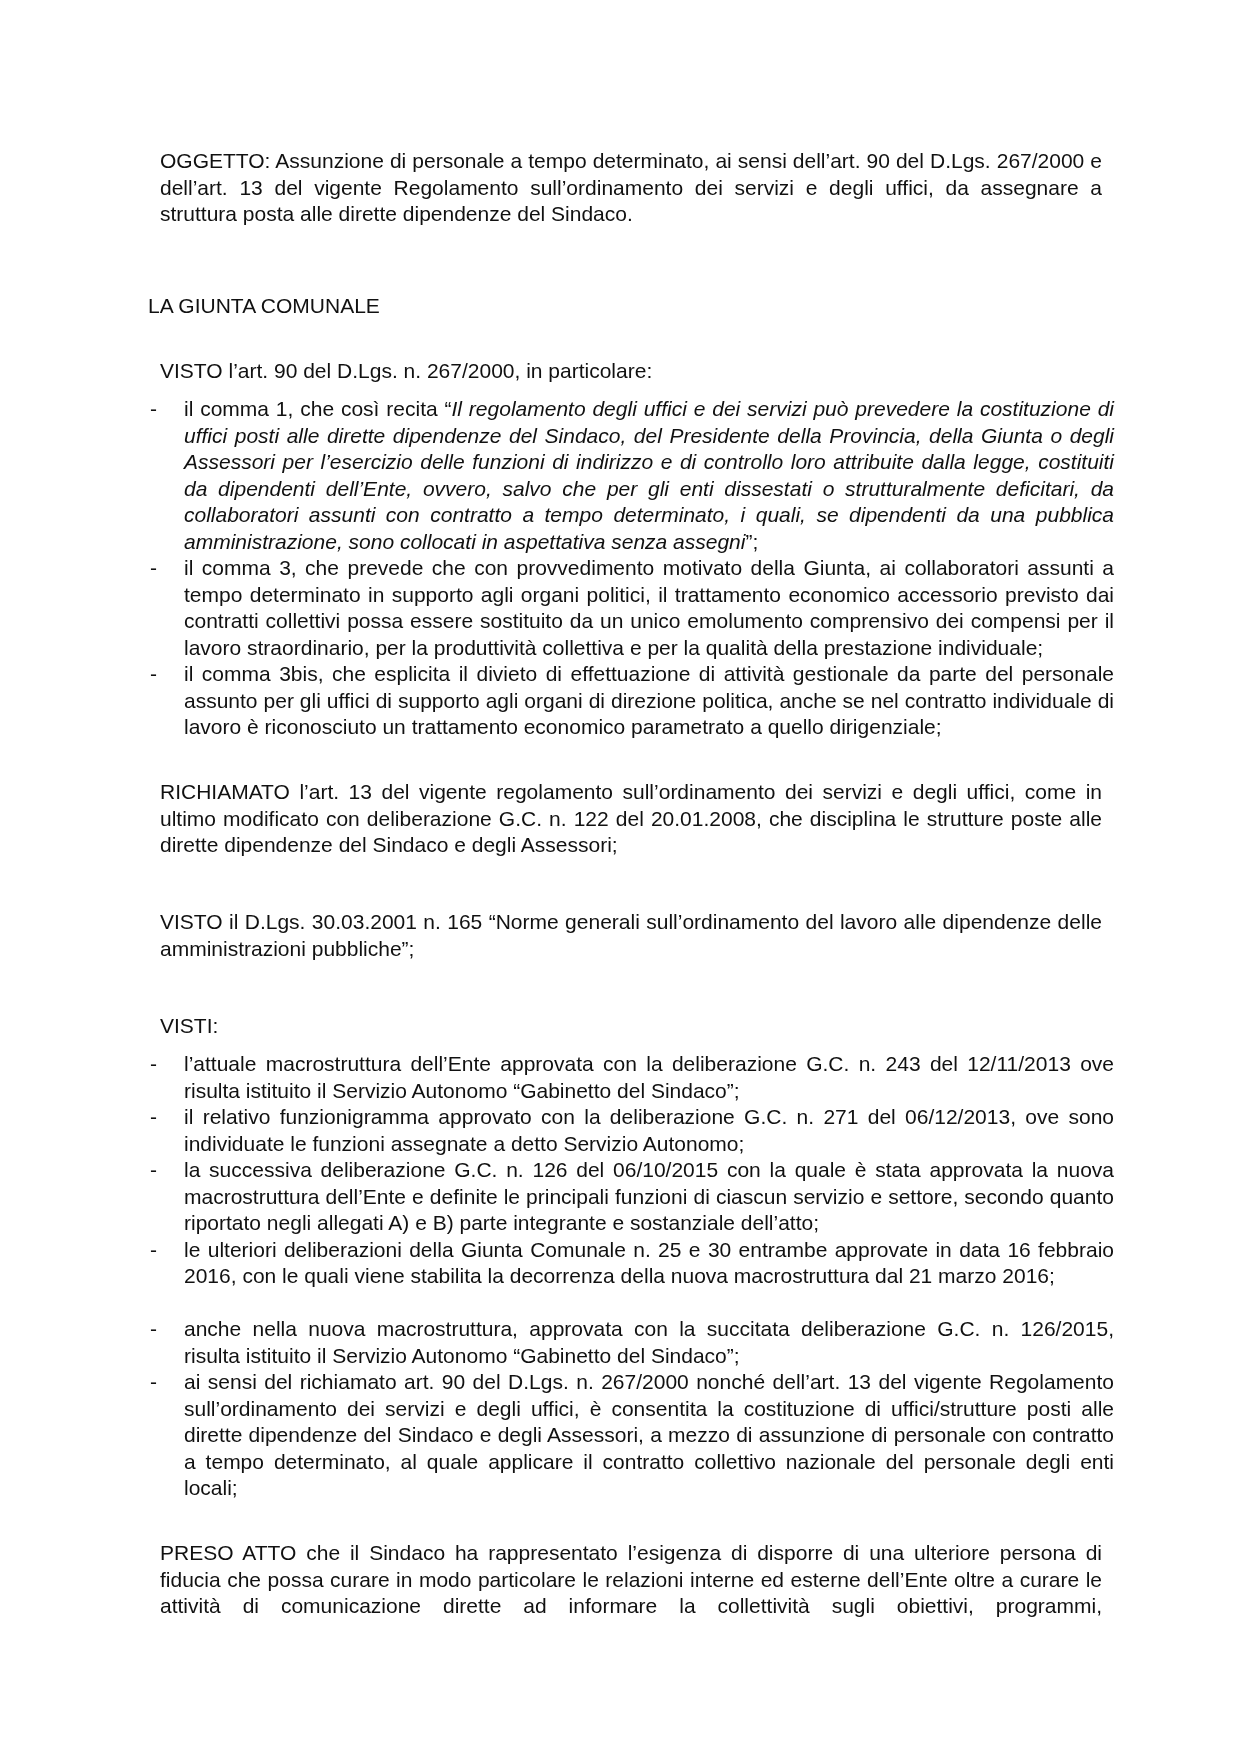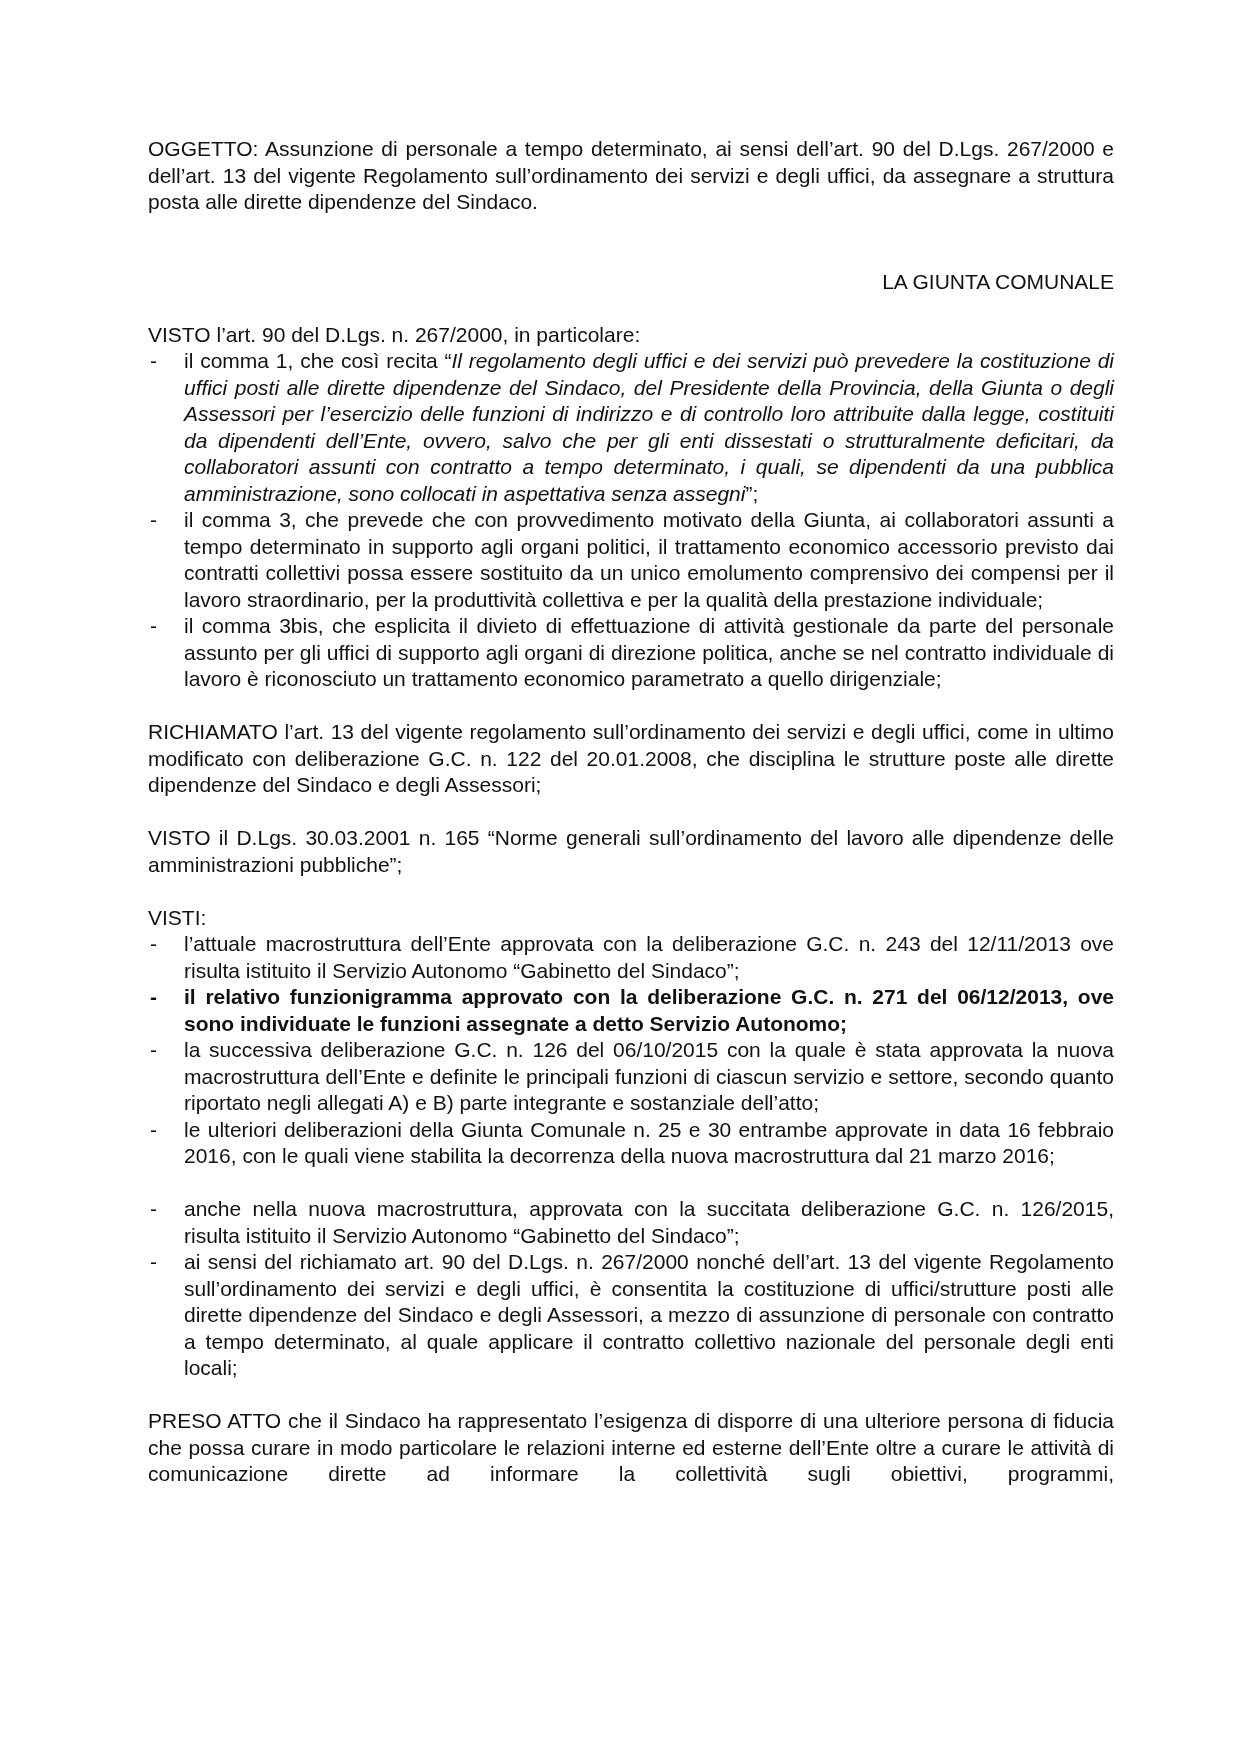--- a/index.html
+++ b/index.html
@@ -3,25 +3,25 @@
 <meta charset="utf-8">
 <style>
   html, body { margin: 0; padding: 0; background: #ffffff; }
   body { width: 1239px; height: 1753px; position: relative; overflow: hidden; }
   .page {
     position: absolute; left: 148px; top: 136px; width: 966px;
     font-family: "Liberation Sans", sans-serif;
     font-size: 21px; line-height: 26.5px; color: #111111;
     font-stretch: condensed;
   }
-  .p { text-align: justify; margin: 0; }
+  .p { text-align: justify; margin: 12px; }
   .p.last-left { text-align: justify; text-align-last: left; }
   .gap { height: 26.5px; }
   .gap-lg { height: 53px; }
-  .title { text-align: right; margin: 0; }
+  .title { text-align: left; margin: 0; }
   ul.dash { list-style: none; margin: 0; padding: 0; }
   ul.dash li { position: relative; padding-left: 36px; text-align: justify; }
   ul.dash li::before { content: "-"; position: absolute; left: 2px; top: 0; }
   .it { font-style: italic; }
 </style>
 </head>
 <body>
 
 <div class="page">
 
@@ -48,21 +48,21 @@
 
   <div class="gap"></div>
 
   <p class="p last-left">VISTO il D.Lgs. 30.03.2001 n. 165 “Norme generali sull’ordinamento del lavoro alle dipendenze delle amministrazioni pubbliche”;</p>
 
   <div class="gap"></div>
 
   <p class="p">VISTI:</p>
   <ul class="dash">
     <li style="text-align-last:left;">l’attuale macrostruttura dell’Ente approvata con la deliberazione G.C. n. 243 del 12/11/2013 ove risulta istituito il Servizio Autonomo “Gabinetto del Sindaco”;</li>
-    <li style="text-align-last:left;font-weight:bold;">il relativo funzionigramma approvato con la deliberazione G.C. n. 271 del 06/12/2013, ove sono individuate le funzioni assegnate a detto Servizio Autonomo;</li>
+    <li style="text-align-last:left;">il relativo funzionigramma approvato con la deliberazione G.C. n. 271 del 06/12/2013, ove sono individuate le funzioni assegnate a detto Servizio Autonomo;</li>
     <li style="text-align-last:left;">la successiva deliberazione G.C. n. 126 del 06/10/2015 con la quale è stata approvata la nuova macrostruttura dell’Ente e definite le principali funzioni di ciascun servizio e settore, secondo quanto riportato negli allegati A) e B) parte integrante e sostanziale dell’atto;</li>
     <li style="text-align-last:left;">le ulteriori deliberazioni della Giunta Comunale n. 25 e 30 entrambe approvate in data 16 febbraio 2016, con le quali viene stabilita la decorrenza della nuova macrostruttura dal 21 marzo 2016;</li>
   </ul>
 
   <div class="gap"></div>
 
   <ul class="dash">
     <li style="text-align-last:left;">anche nella nuova macrostruttura, approvata con la succitata deliberazione G.C. n. 126/2015, risulta istituito il Servizio Autonomo “Gabinetto del Sindaco”;</li>
     <li style="text-align-last:left;">ai sensi del richiamato art. 90 del D.Lgs. n. 267/2000 nonché dell’art. 13 del vigente Regolamento sull’ordinamento dei servizi e degli uffici, è consentita la costituzione di uffici/strutture posti alle dirette dipendenze del Sindaco e degli Assessori, a mezzo di assunzione di personale con contratto a tempo determinato, al quale applicare il contratto collettivo nazionale del personale degli enti locali;</li>
   </ul>

